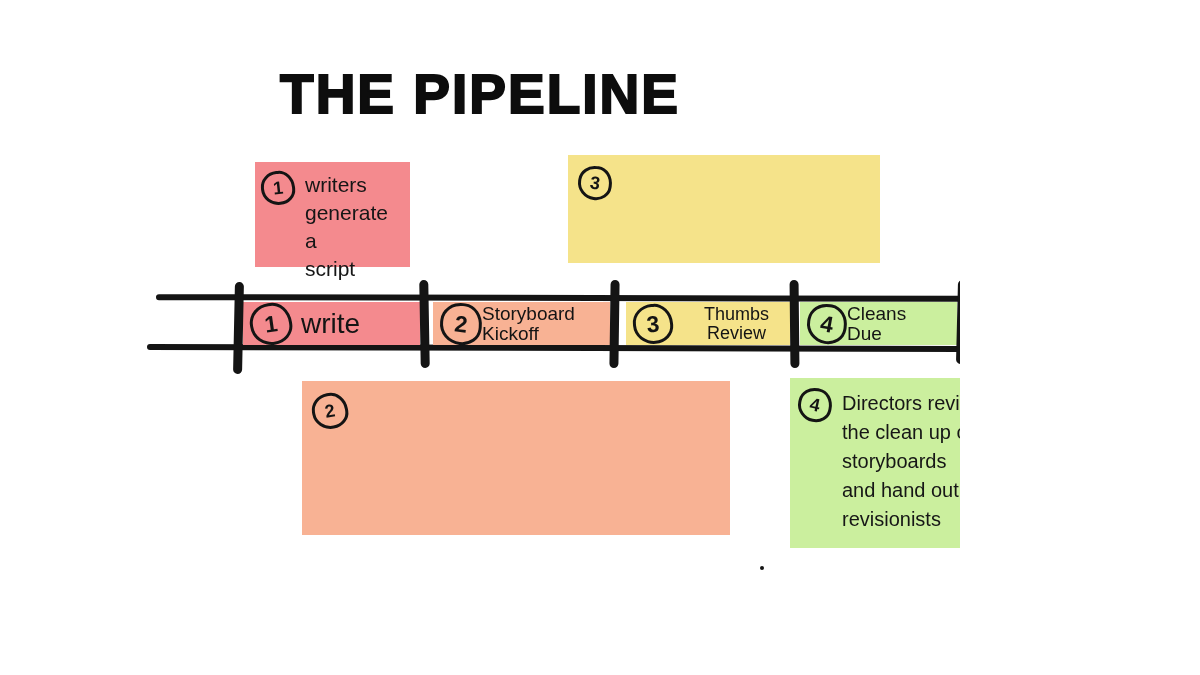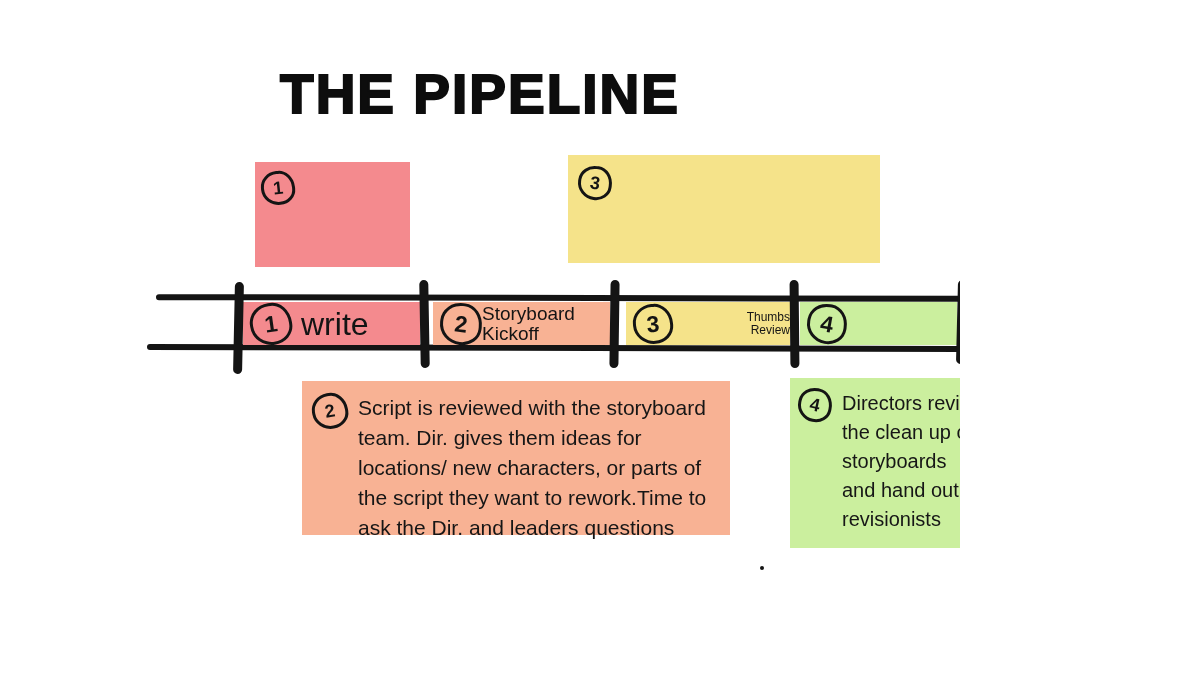--- a/index.html
+++ b/index.html
@@ -53,34 +53,37 @@
   .seg-2{left:433px;width:177px;}
   .seg-2 .digit{transform:rotate(7deg);}
   .seg-3{left:626px;width:164px;}
   .seg-3 .digit{transform:rotate(-5deg);width:34px;height:34px;}
   .seg-4{left:800px;width:157px;}
   .seg-4 .digit{transform:rotate(10deg);width:34px;height:34px;}
   .seg-label{
     flex:1;text-align:left;font-size:19px;line-height:1.03;
     white-space:pre-line;color:#141414;
   }
-  .seg-1 .seg-label{font-size:32px;text-align:left;margin-left:9px;line-height:1;}
-  .seg-3 .seg-label{text-align:right;margin-left:10px;font-size:12px;}
+  .seg-1 .seg-label{font-size:28px;text-align:left;margin-left:9px;line-height:1;}
+  .seg-3 .seg-label{text-align:center;margin-left:10px;font-size:18px;}
   
   .dot{position:absolute;left:760px;top:566px;width:4px;height:4px;background:#141414;border-radius:50%;}
 </style>
 </head>
 <body>
 
 <div class="canvas">
 
   <div class="title">THE PIPELINE</div>
 
   <div class="note note-1" style="background: rgb(244, 138, 142);">
     <span class="digit">1</span>
+    <div class="note-text">writers
+generate a
+script</div>
   </div>
 
   <div class="note note-3" style="background: rgb(245, 227, 138);">
     <span class="digit">3</span>
   </div>
 
   <div class="tl-line top"></div>
   <div class="tl-line bottom"></div>
 
   <div class="seg seg-1" style="background: rgb(244, 138, 142);">
@@ -92,35 +95,32 @@
     <div class="seg-label">Storyboard
 Kickoff</div>
   </div>
   <div class="seg seg-3" style="background: rgb(245, 227, 138);">
     <span class="digit">3</span>
     <div class="seg-label">Thumbs
 Review</div>
   </div>
   <div class="seg seg-4" style="background: rgb(203, 239, 158);">
     <span class="digit">4</span>
+    <div class="seg-label">Cleans
+Due</div>
   </div>
 
   <div class="tick t1"></div>
   <div class="tick t2"></div>
   <div class="tick t3"></div>
   <div class="tick t4"></div>
   <div class="tick t5"></div>
 
   <div class="note note-2" style="background: rgb(248, 178, 148);">
     <span class="digit">2</span>
-    <div class="note-text">Script is reviewed with the storyboard
-team. Dir. gives them ideas for
-locations/ new characters, or parts of
-the script they want to rework.Time to
-ask the Dir. and leaders questions</div>
   </div>
 
   <div class="note note-4" style="background: rgb(203, 239, 158);">
     <span class="digit">4</span>
     <div class="note-text">Directors review
 the clean up of
 storyboards
 and hand out to
 revisionists</div>
   </div>

